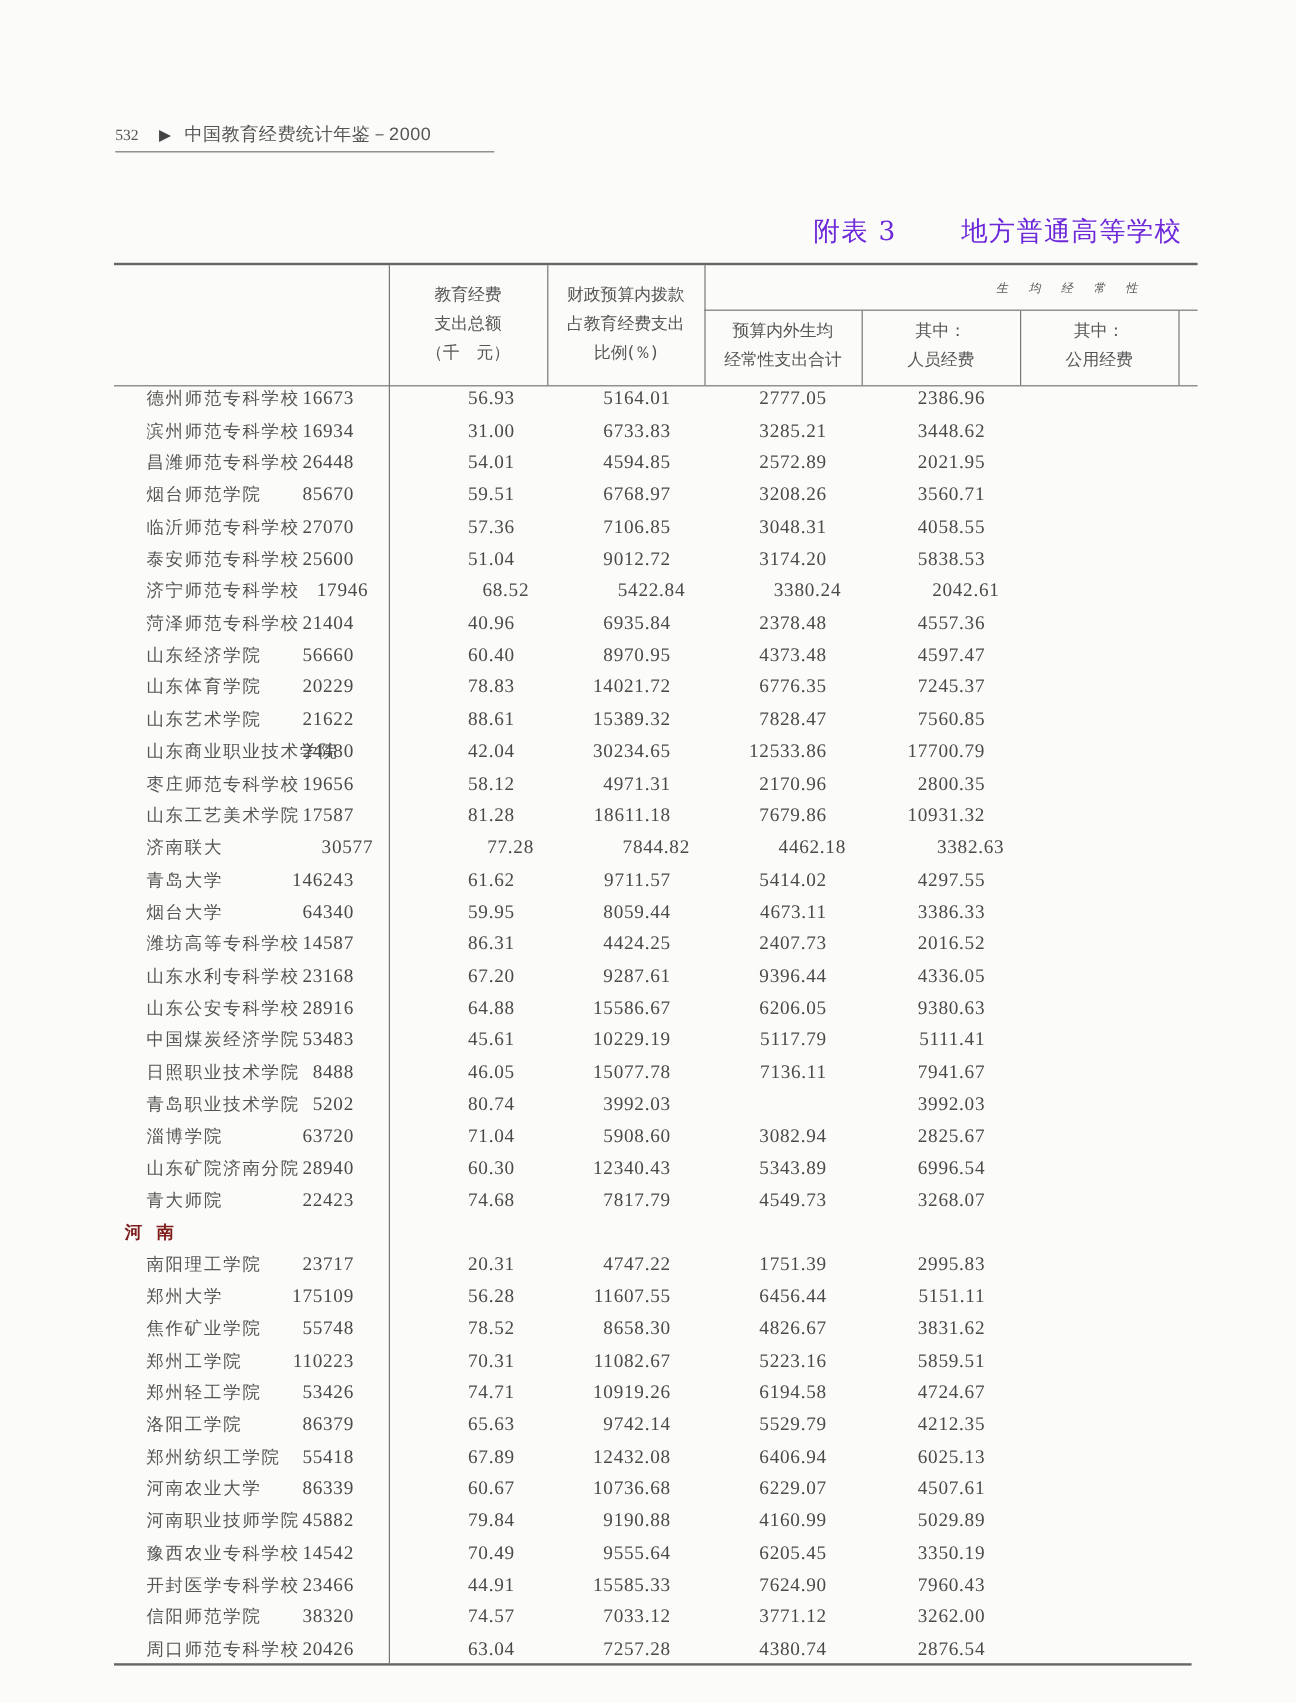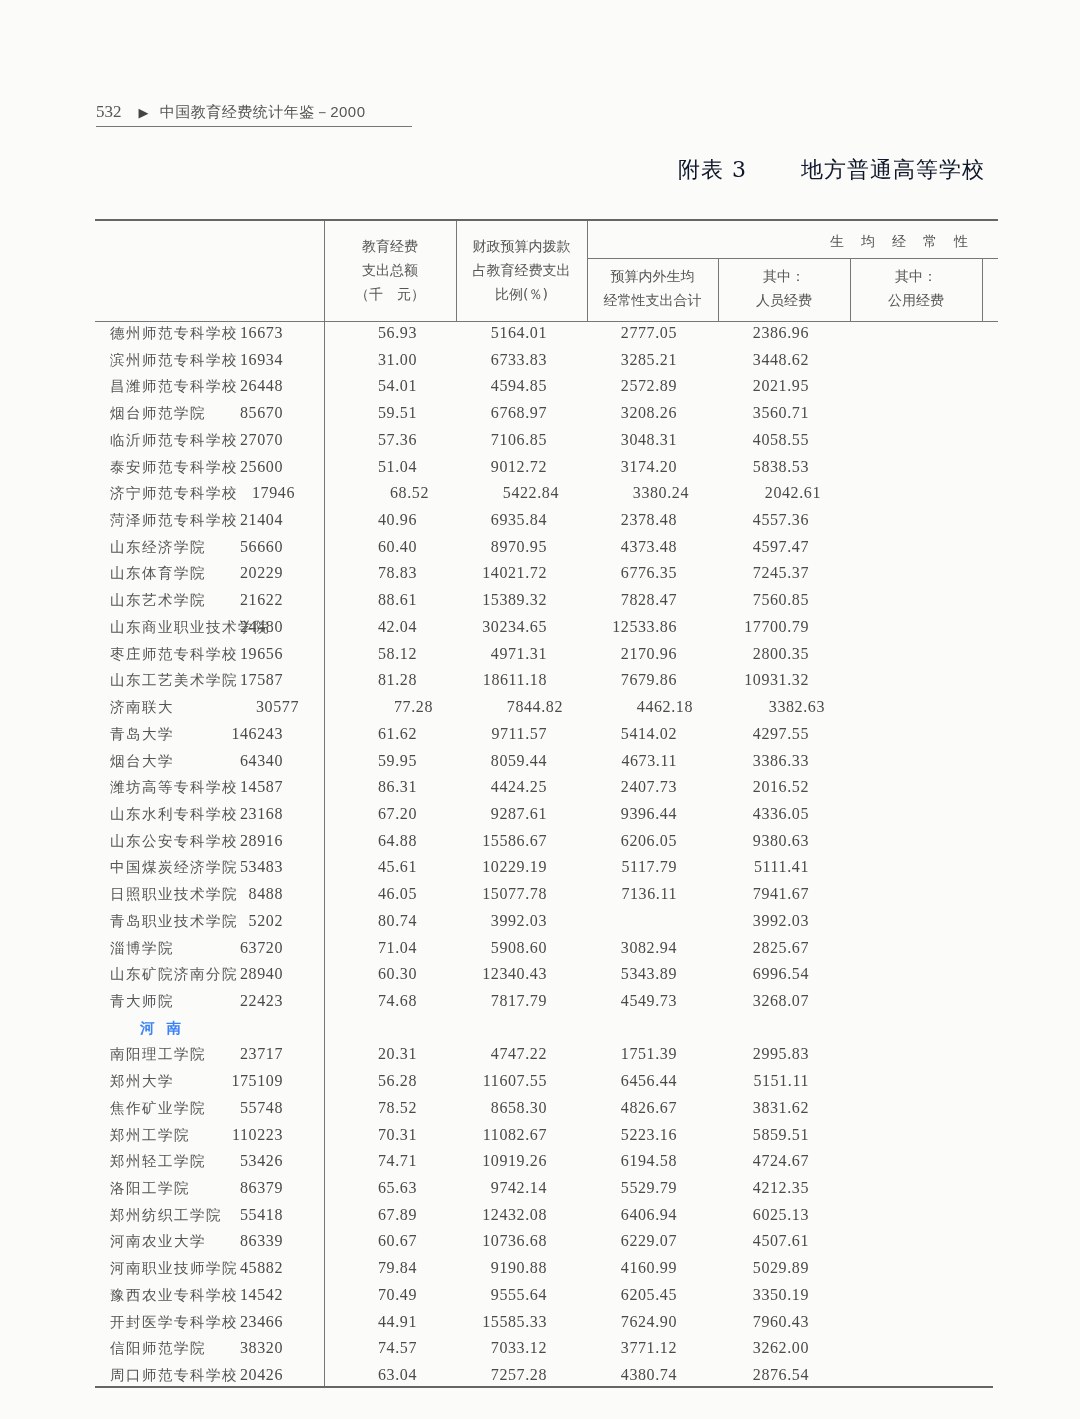--- a/index.html
+++ b/index.html
@@ -22,39 +22,39 @@
       width: 316px;
       height: 26px;
       border-bottom: 1.5px solid #777;
       font-size: 16px;
       line-height: 24px;
       color: #555;
       white-space: nowrap;
     }
     .running-head .page-num {
       font-family: "Liberation Serif", serif;
-      font-size: 17px;
+      font-size: 13px;
       margin-right: 12px;
     }
     .running-head .arrow {
       font-size: 13px;
       margin-right: 6px;
       color: #444;
     }
     .running-head .book-title {
       font-family: Liberation Sans, sans-serif;
       font-size: 15px;
       letter-spacing: 0.5px;
     }
     .table-caption {
       position: absolute;
       left: 678px;
-      top: 155px;
+      top: 178px;
       font-size: 22px;
-      color: #0f172a;
+      color: #6d28d9;
       white-space: nowrap;
       letter-spacing: 1px;
     }
     .table-caption .cap-label { margin-right: 46px; }
 
     
     .rule-top {
       position: absolute;
       left: 95px;
       top: 219px;
@@ -94,57 +94,57 @@
       line-height: 24px;
       color: #555;
       white-space: nowrap;
     }
     .head-cell .ln { display: block; }
     .group-label {
       position: absolute;
       left: 830px;
       top: 233px;
       font-family: "DejaVu Sans", sans-serif;
-      font-size: 14px;
+      font-size: 10px;
       color: #555;
       letter-spacing: 17px;
       white-space: nowrap;
+      font-style: italic;
     }
 
     
     .rows {
       position: absolute;
       left: 0;
       top: 0;
       width: 1080px;
     }
     .row {
       position: absolute;
-      left: 0;
+      left: 12px;
       width: 920px;
       height: 26px;
       font-size: 15px;
       line-height: 26px;
       color: #4a4a4a;
     }
     .row .name {
       position: absolute;
       left: 110px;
       font-family: "DejaVu Sans", sans-serif;
       font-size: 14.5px;
       letter-spacing: 1.5px;
       color: #555;
       white-space: nowrap;
     }
     .row.province .name {
       left: 92px;
       letter-spacing: 12px;
       font-weight: bold;
-      color: #3b82f6;
-      margin-left: 48px;
+      color: #7f1d1d;
     }
     .row .num {
       position: absolute;
       text-align: right;
       font-family: "Liberation Serif", serif;
       font-size: 16px;
       white-space: nowrap;
       letter-spacing: 0.6px;
     }
     .c1 { right: 637px; }   

